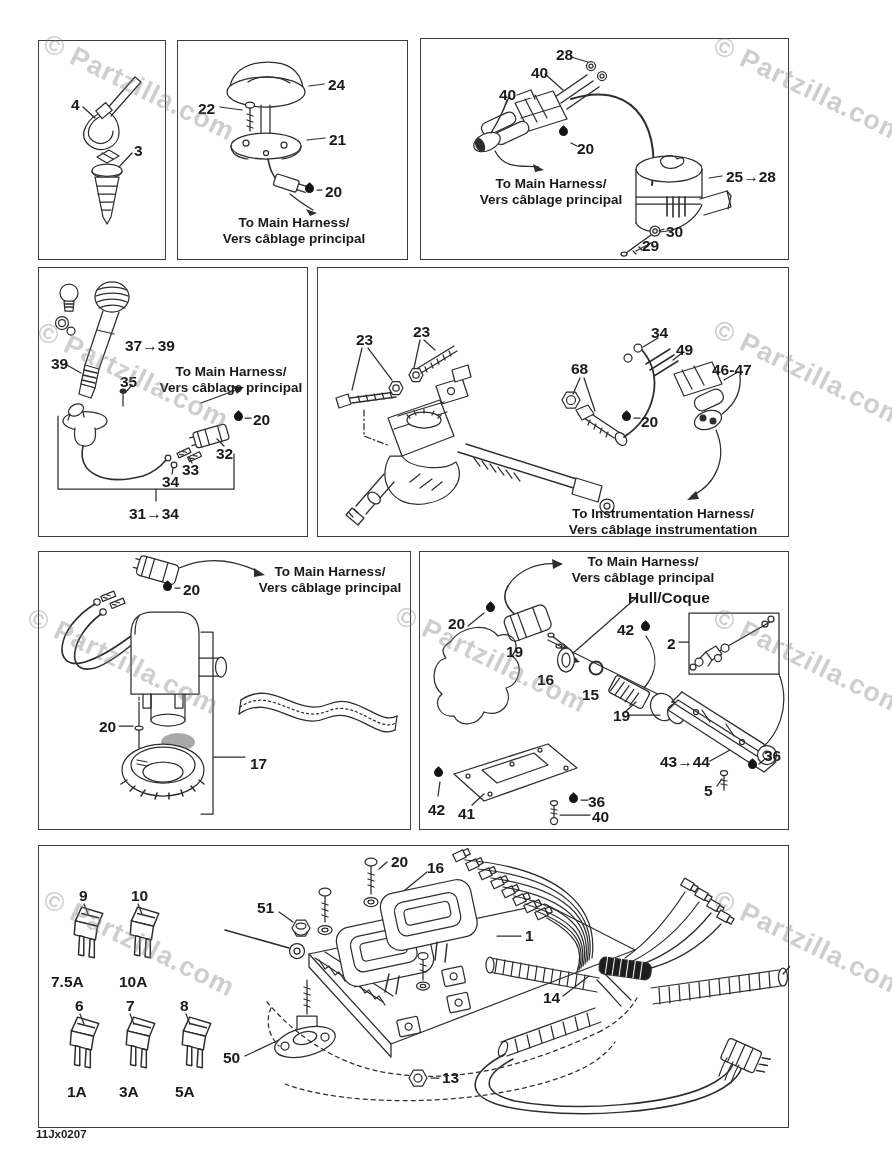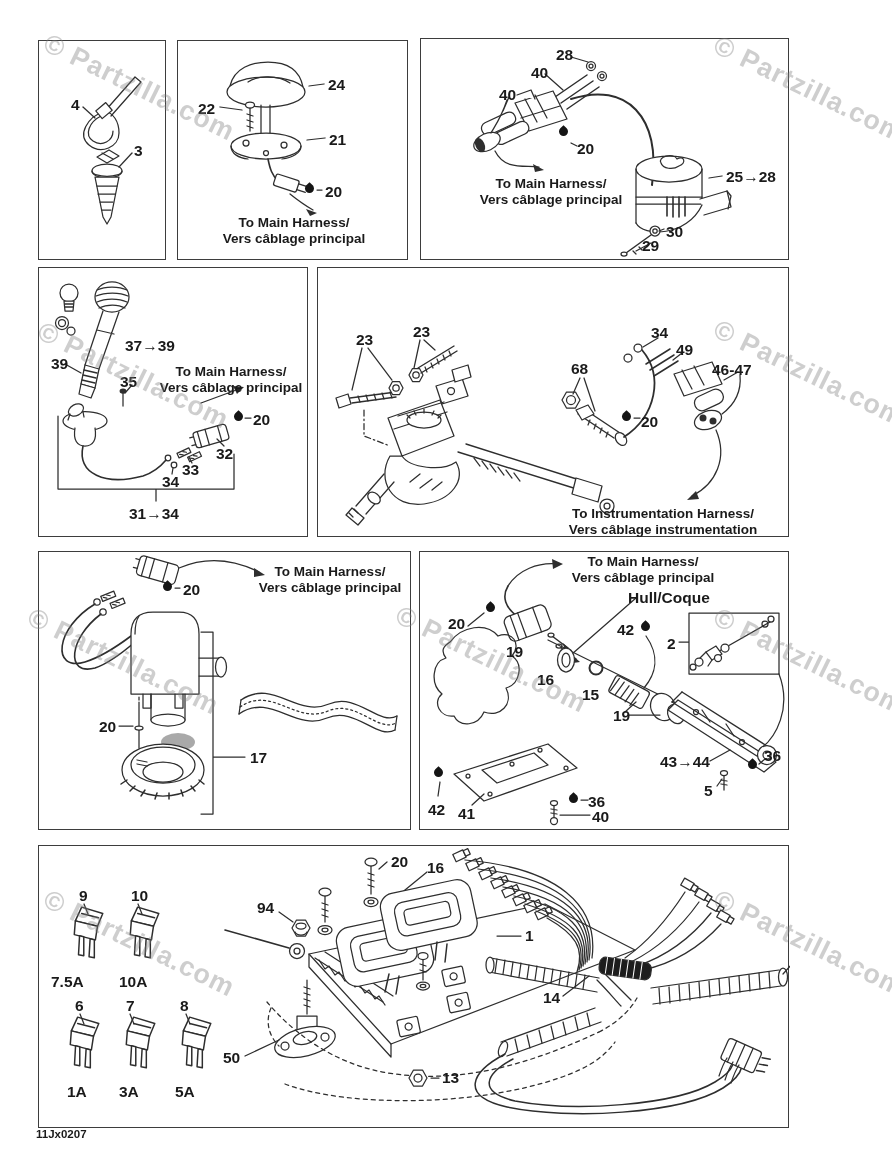--- a/index.html
+++ b/index.html
@@ -320,21 +320,21 @@
         <path d="M174,80 L174,262 M174,80 L162,80 M174,262 L162,262 M174,205 L206,205"></path>
         <path d="M202,148 C234,126 258,166 290,152 C318,140 340,174 358,164" stroke-width="1.3"></path>
         <path d="M200,162 C232,140 256,180 288,166 C316,154 338,188 356,178" stroke-width="1.3"></path>
         <path d="M201,155 C233,133 257,173 289,159 C317,147 339,181 357,171" stroke-dasharray="2,3"></path>
         <path d="M202,148 L200,162 M358,164 L356,178"></path>
       </g>
     </svg>
     <span class="drop" style="left:124px;top:30px"></span>
     <div class="lbl" style="left:144px;top:30px">20</div>
     <div class="lbl" style="left:60px;top:167px">20</div>
-    <div class="lbl" style="left:211px;top:198px">17</div>
+    <div class="lbl" style="left:211px;top:204px">17</div>
     <div class="note" style="left:210px;top:12px;width:162px">
       <div>To Main Harness/</div>
       <div>Vers câblage principal</div>
     </div>
   </div>
 
   <div class="panel" style="left:419px;top:551px;width:370px;height:279px">
     <svg class="art" width="370" height="279" viewBox="0 0 370 279">
       <g stroke="#2e2e2e" stroke-width="1.25" fill="none" stroke-linecap="round" stroke-linejoin="round">
         <path d="M88,34 C98,18 118,10 138,12"></path>
@@ -588,21 +588,21 @@
     <div class="lbl" style="left:40px;top:42px">9</div>
     <div class="lbl" style="left:92px;top:42px">10</div>
     <div class="lbl" style="left:12px;top:128px">7.5A</div>
     <div class="lbl" style="left:80px;top:128px">10A</div>
     <div class="lbl" style="left:36px;top:152px">6</div>
     <div class="lbl" style="left:87px;top:152px">7</div>
     <div class="lbl" style="left:141px;top:152px">8</div>
     <div class="lbl" style="left:28px;top:238px">1A</div>
     <div class="lbl" style="left:80px;top:238px">3A</div>
     <div class="lbl" style="left:136px;top:238px">5A</div>
-    <div class="lbl" style="left:218px;top:54px">94</div>
+    <div class="lbl" style="left:218px;top:54px">51</div>
     <div class="lbl" style="left:352px;top:8px">20</div>
     <div class="lbl" style="left:388px;top:14px">16</div>
     <div class="lbl" style="left:486px;top:82px">1</div>
     <div class="lbl" style="left:504px;top:144px">14</div>
     <div class="lbl" style="left:184px;top:204px">50</div>
     <div class="lbl" style="left:403px;top:224px">13</div>
   </div>
 
   <div class="wm" style="left:52px;top:28px">© Partzilla.com</div>
   <div class="wm" style="left:722px;top:30px">© Partzilla.com</div>

